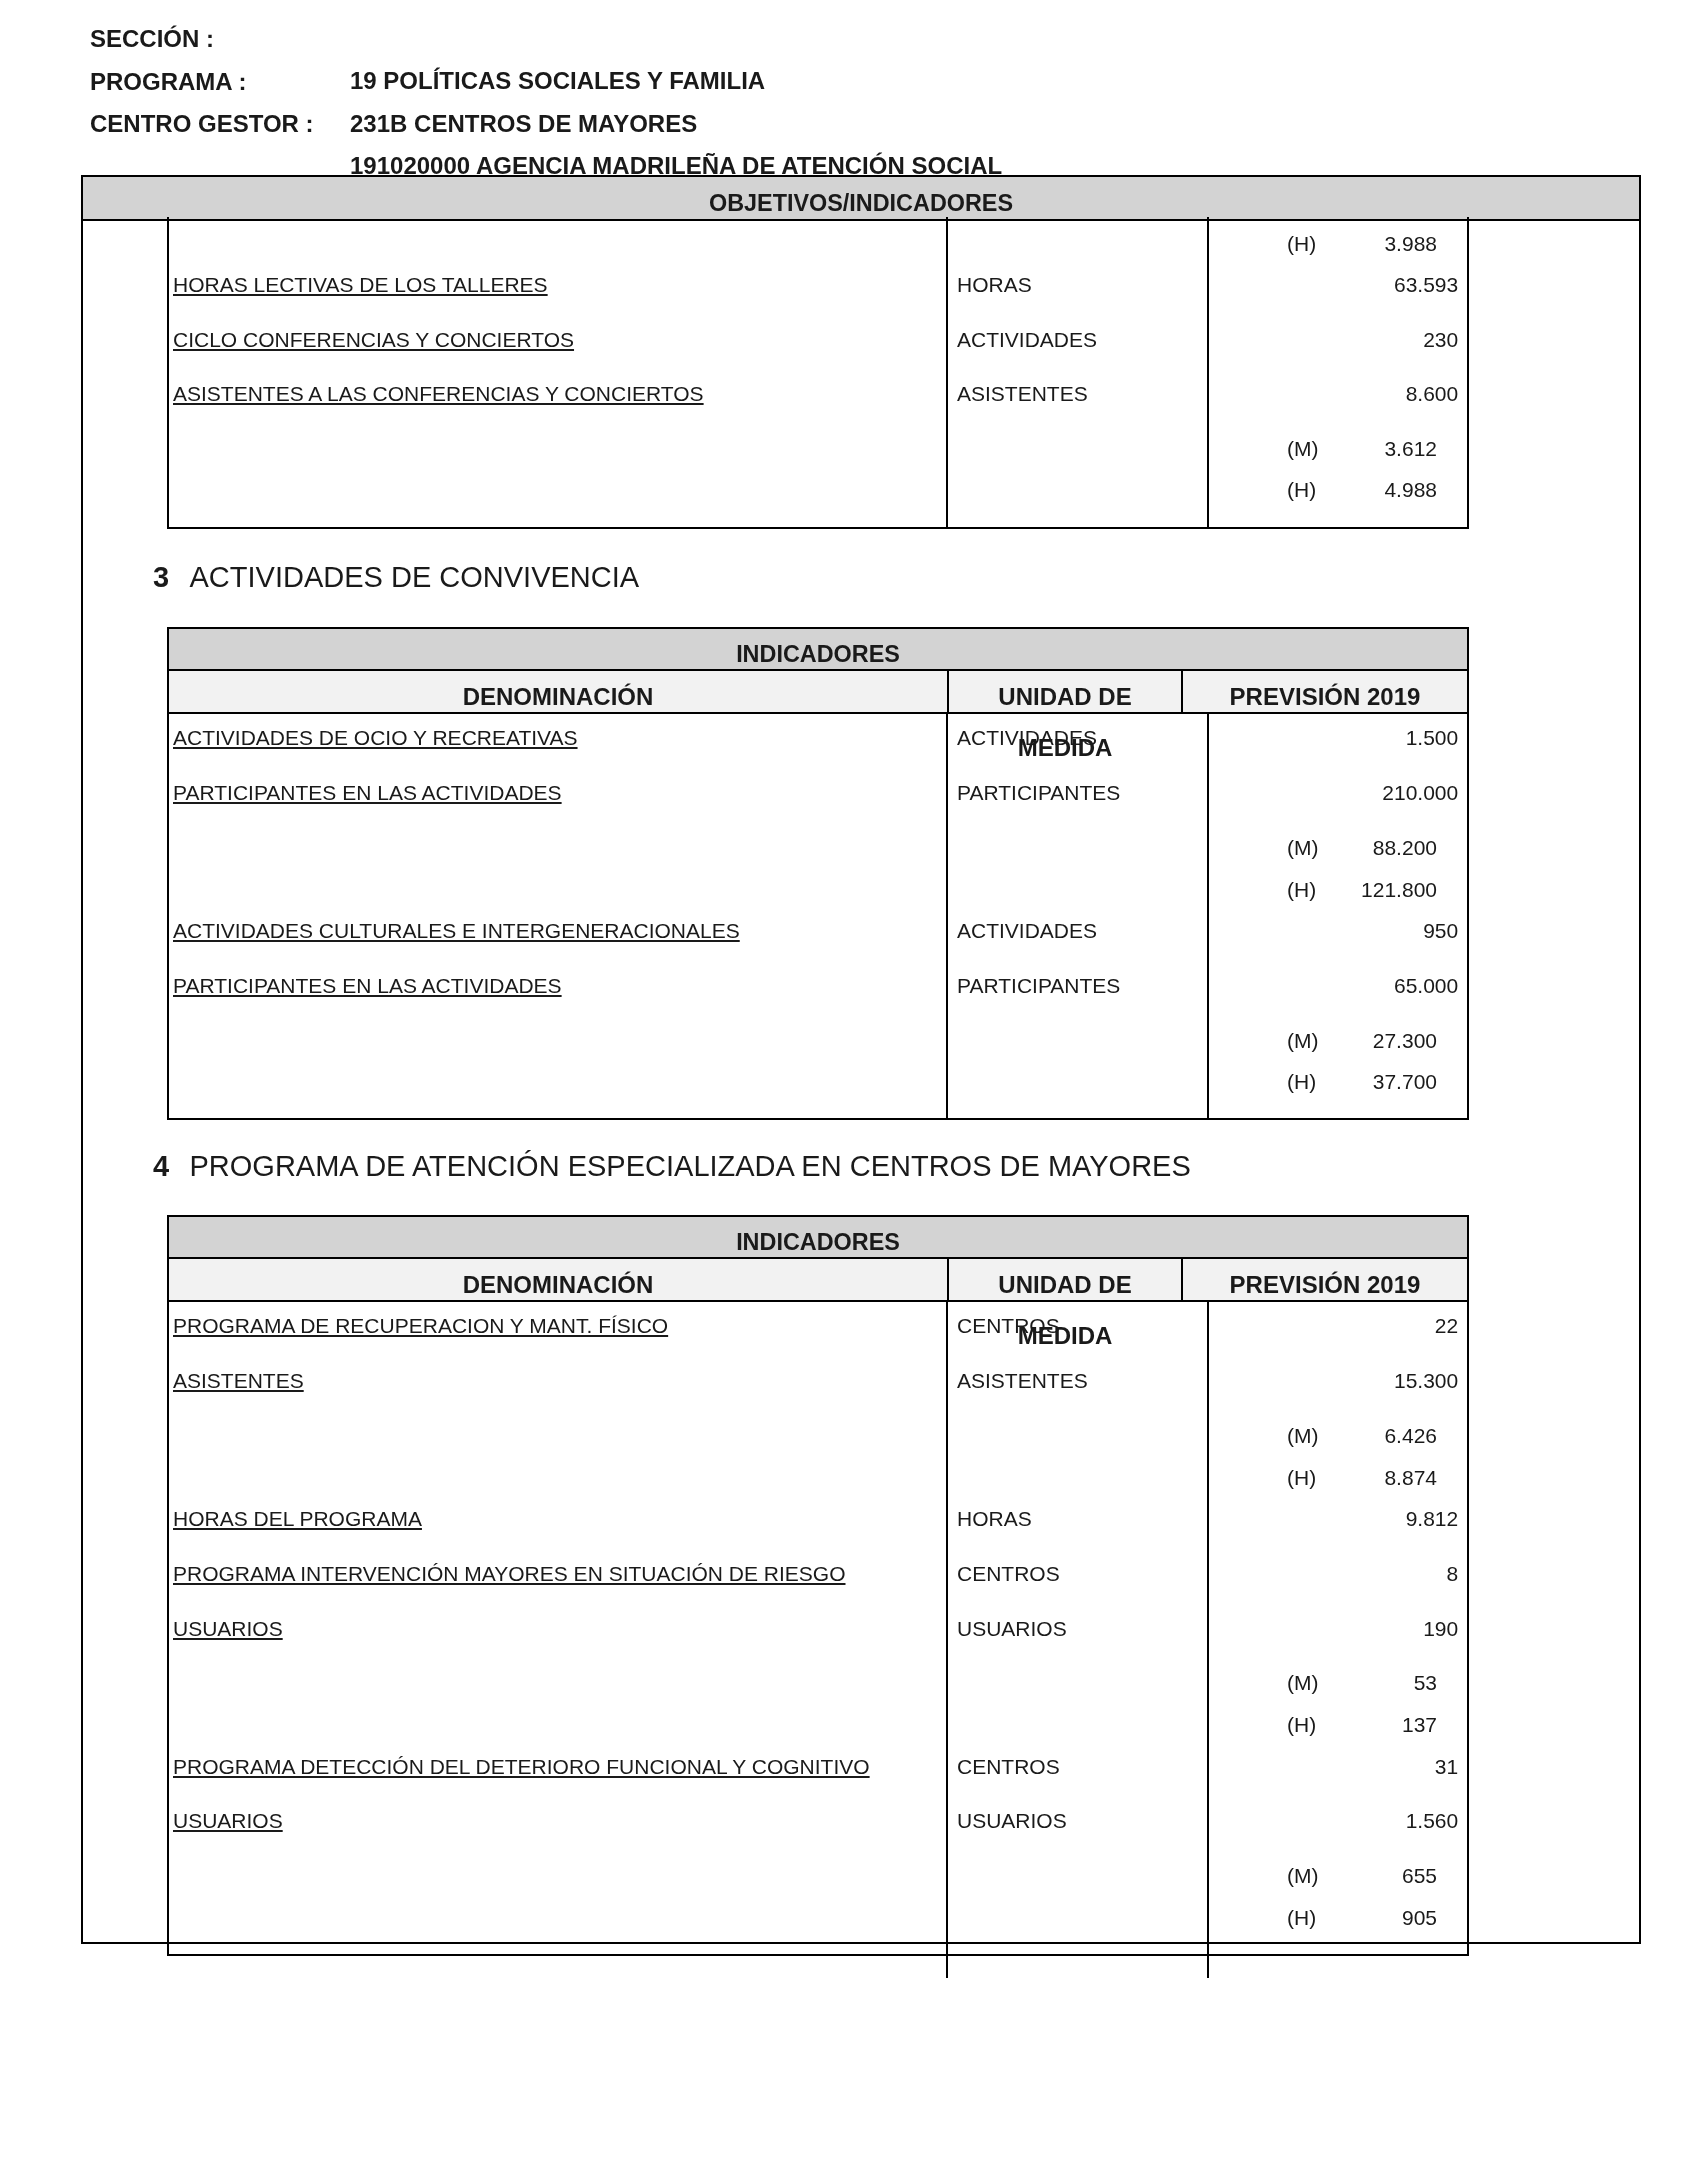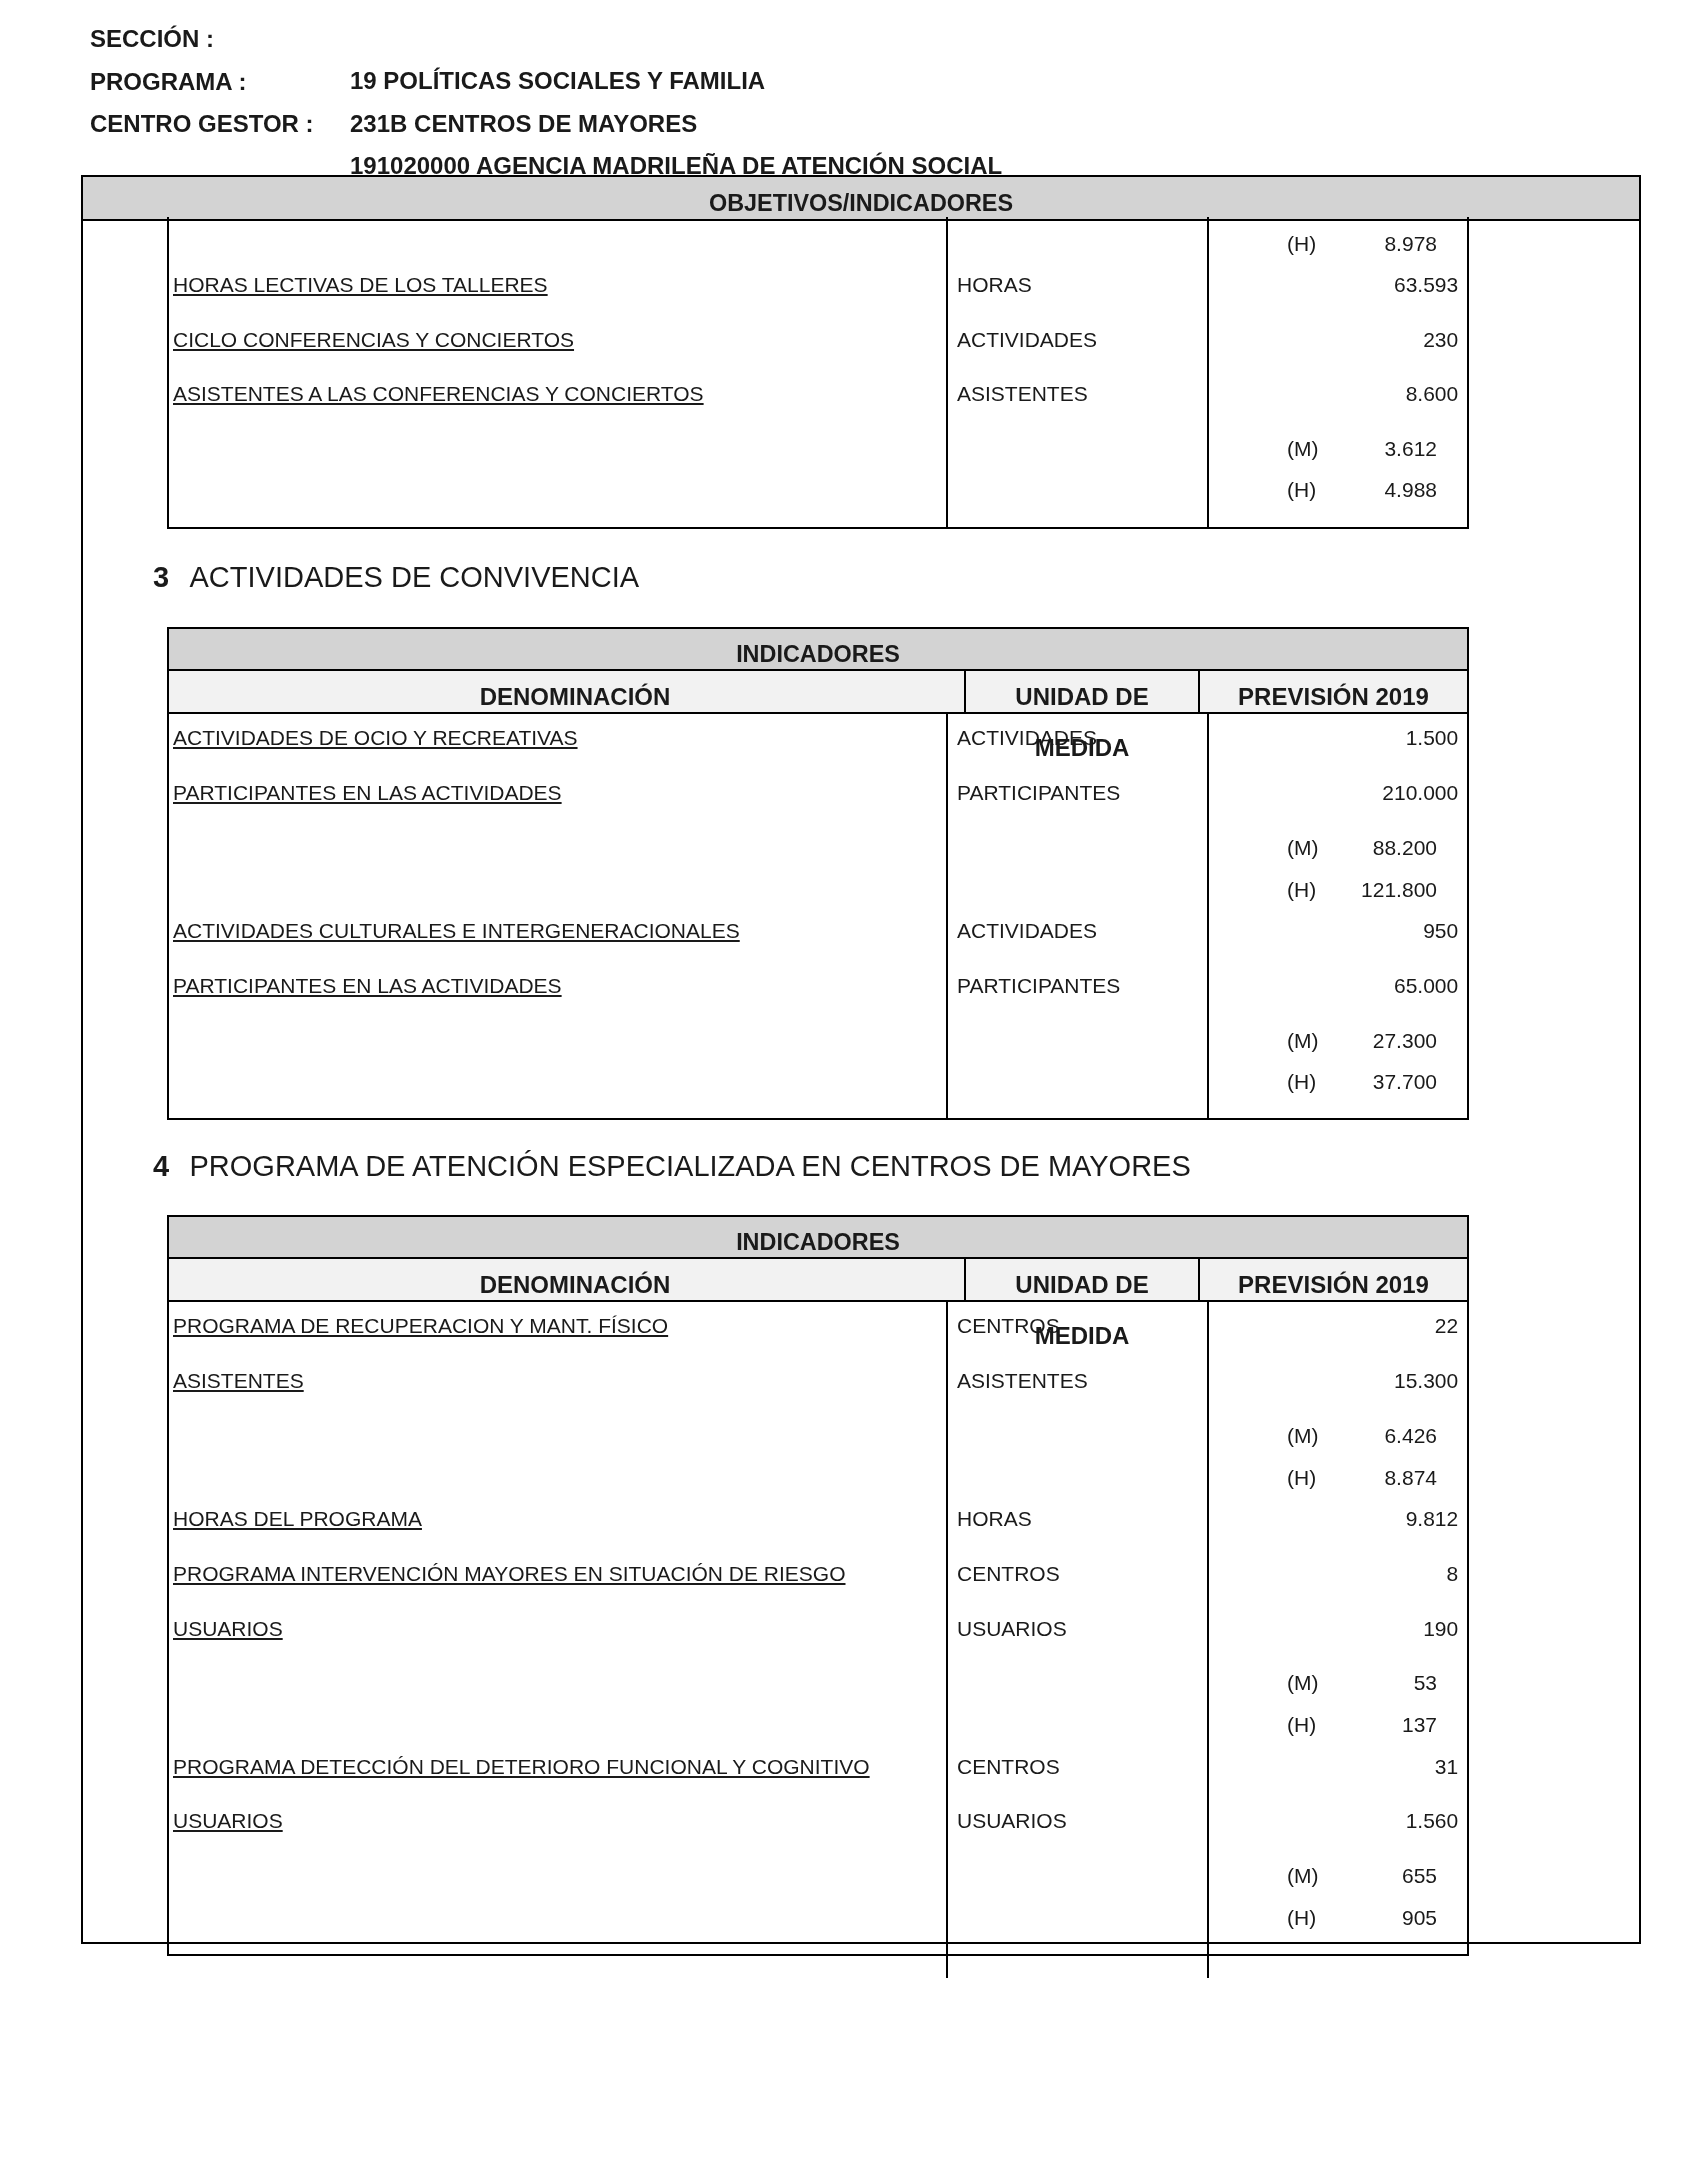--- a/index.html
+++ b/index.html
@@ -5,21 +5,21 @@
   html,body{margin:0;padding:0;background:#fff;}
   body{width:1705px;height:2172px;position:relative;font-family:"Liberation Sans",sans-serif;color:#1a1a1a;overflow:hidden;}
   .meta{position:absolute;left:90px;font-weight:bold;font-size:24px;}
   .meta .lbl{position:absolute;left:0;white-space:nowrap;}
   .meta .val{position:absolute;left:260px;white-space:nowrap;margin-top:42px;}
   .outer{position:absolute;left:81px;top:175px;width:1560px;height:1769px;border:2.2px solid #000;box-sizing:border-box;}
   .topband{position:absolute;left:0;top:0;right:0;height:42px;background:#d3d3d3;border-bottom:2.9px solid #000;text-align:center;font-weight:bold;font-size:23.4px;line-height:53px;}
   .tbl{position:absolute;left:167px;width:1302px;border:2.2px solid #000;box-sizing:border-box;border-top:none;}
   .tbl.full{border-top:2.9px solid #000;}
   .band{height:40px;background:#d3d3d3;border-bottom:2.9px solid #000;text-align:center;font-weight:bold;font-size:23.4px;line-height:51px;}
-  .colhdr{display:flex;height:41px;background:#f2f2f2;border-bottom:2.9px solid #000;font-weight:bold;font-size:24px;line-height:51px;padding-left:17px;}
+  .colhdr{display:flex;height:41px;background:#f2f2f2;border-bottom:2.9px solid #000;font-weight:bold;font-size:24px;line-height:51px;}
   .colhdr div{text-align:center;box-sizing:border-box;}
   .c1{width:780px;border-right:2.2px solid #000;}
   .c2{width:234px;border-right:2.2px solid #000;}
   .c3{flex:1;}
   .body{position:relative;}
   .vline{position:absolute;top:0;bottom:0;width:2.2px;background:#000;}
   .row{position:absolute;left:0;right:0;font-size:21px;}
   .row .den{position:absolute;left:4px;white-space:nowrap;text-decoration:underline;}
   .row .uni{position:absolute;left:788px;white-space:nowrap;}
   .row .valr{position:absolute;right:8.8px;white-space:nowrap;}
@@ -48,21 +48,21 @@
   <div class="topband">OBJETIVOS/INDICADORES</div>
 </div>
 
 <div class="tbl" style="top:217px;height:312px;">
   <div class="body" style="height:310px;">
     <div class="vline" style="left:777px;"></div>
     <div class="vline" style="left:1038px;"></div>
     <div id="t1rows">
         <div class="row" style="top: 14.6px;">
           <span class="sex">(H)</span>
-          <span class="valm">8.978</span>
+          <span class="valm">3.988</span>
         </div>
         <div class="row" style="top: 56px;">
           <span class="den">HORAS LECTIVAS DE LOS TALLERES</span>
           <span class="uni">HORAS</span>
           <span class="valr">63.593</span>
         </div>
         <div class="row" style="top: 111px;">
           <span class="den">CICLO CONFERENCIAS Y CONCIERTOS</span>
           <span class="uni">ACTIVIDADES</span>
           <span class="valr">230</span>

